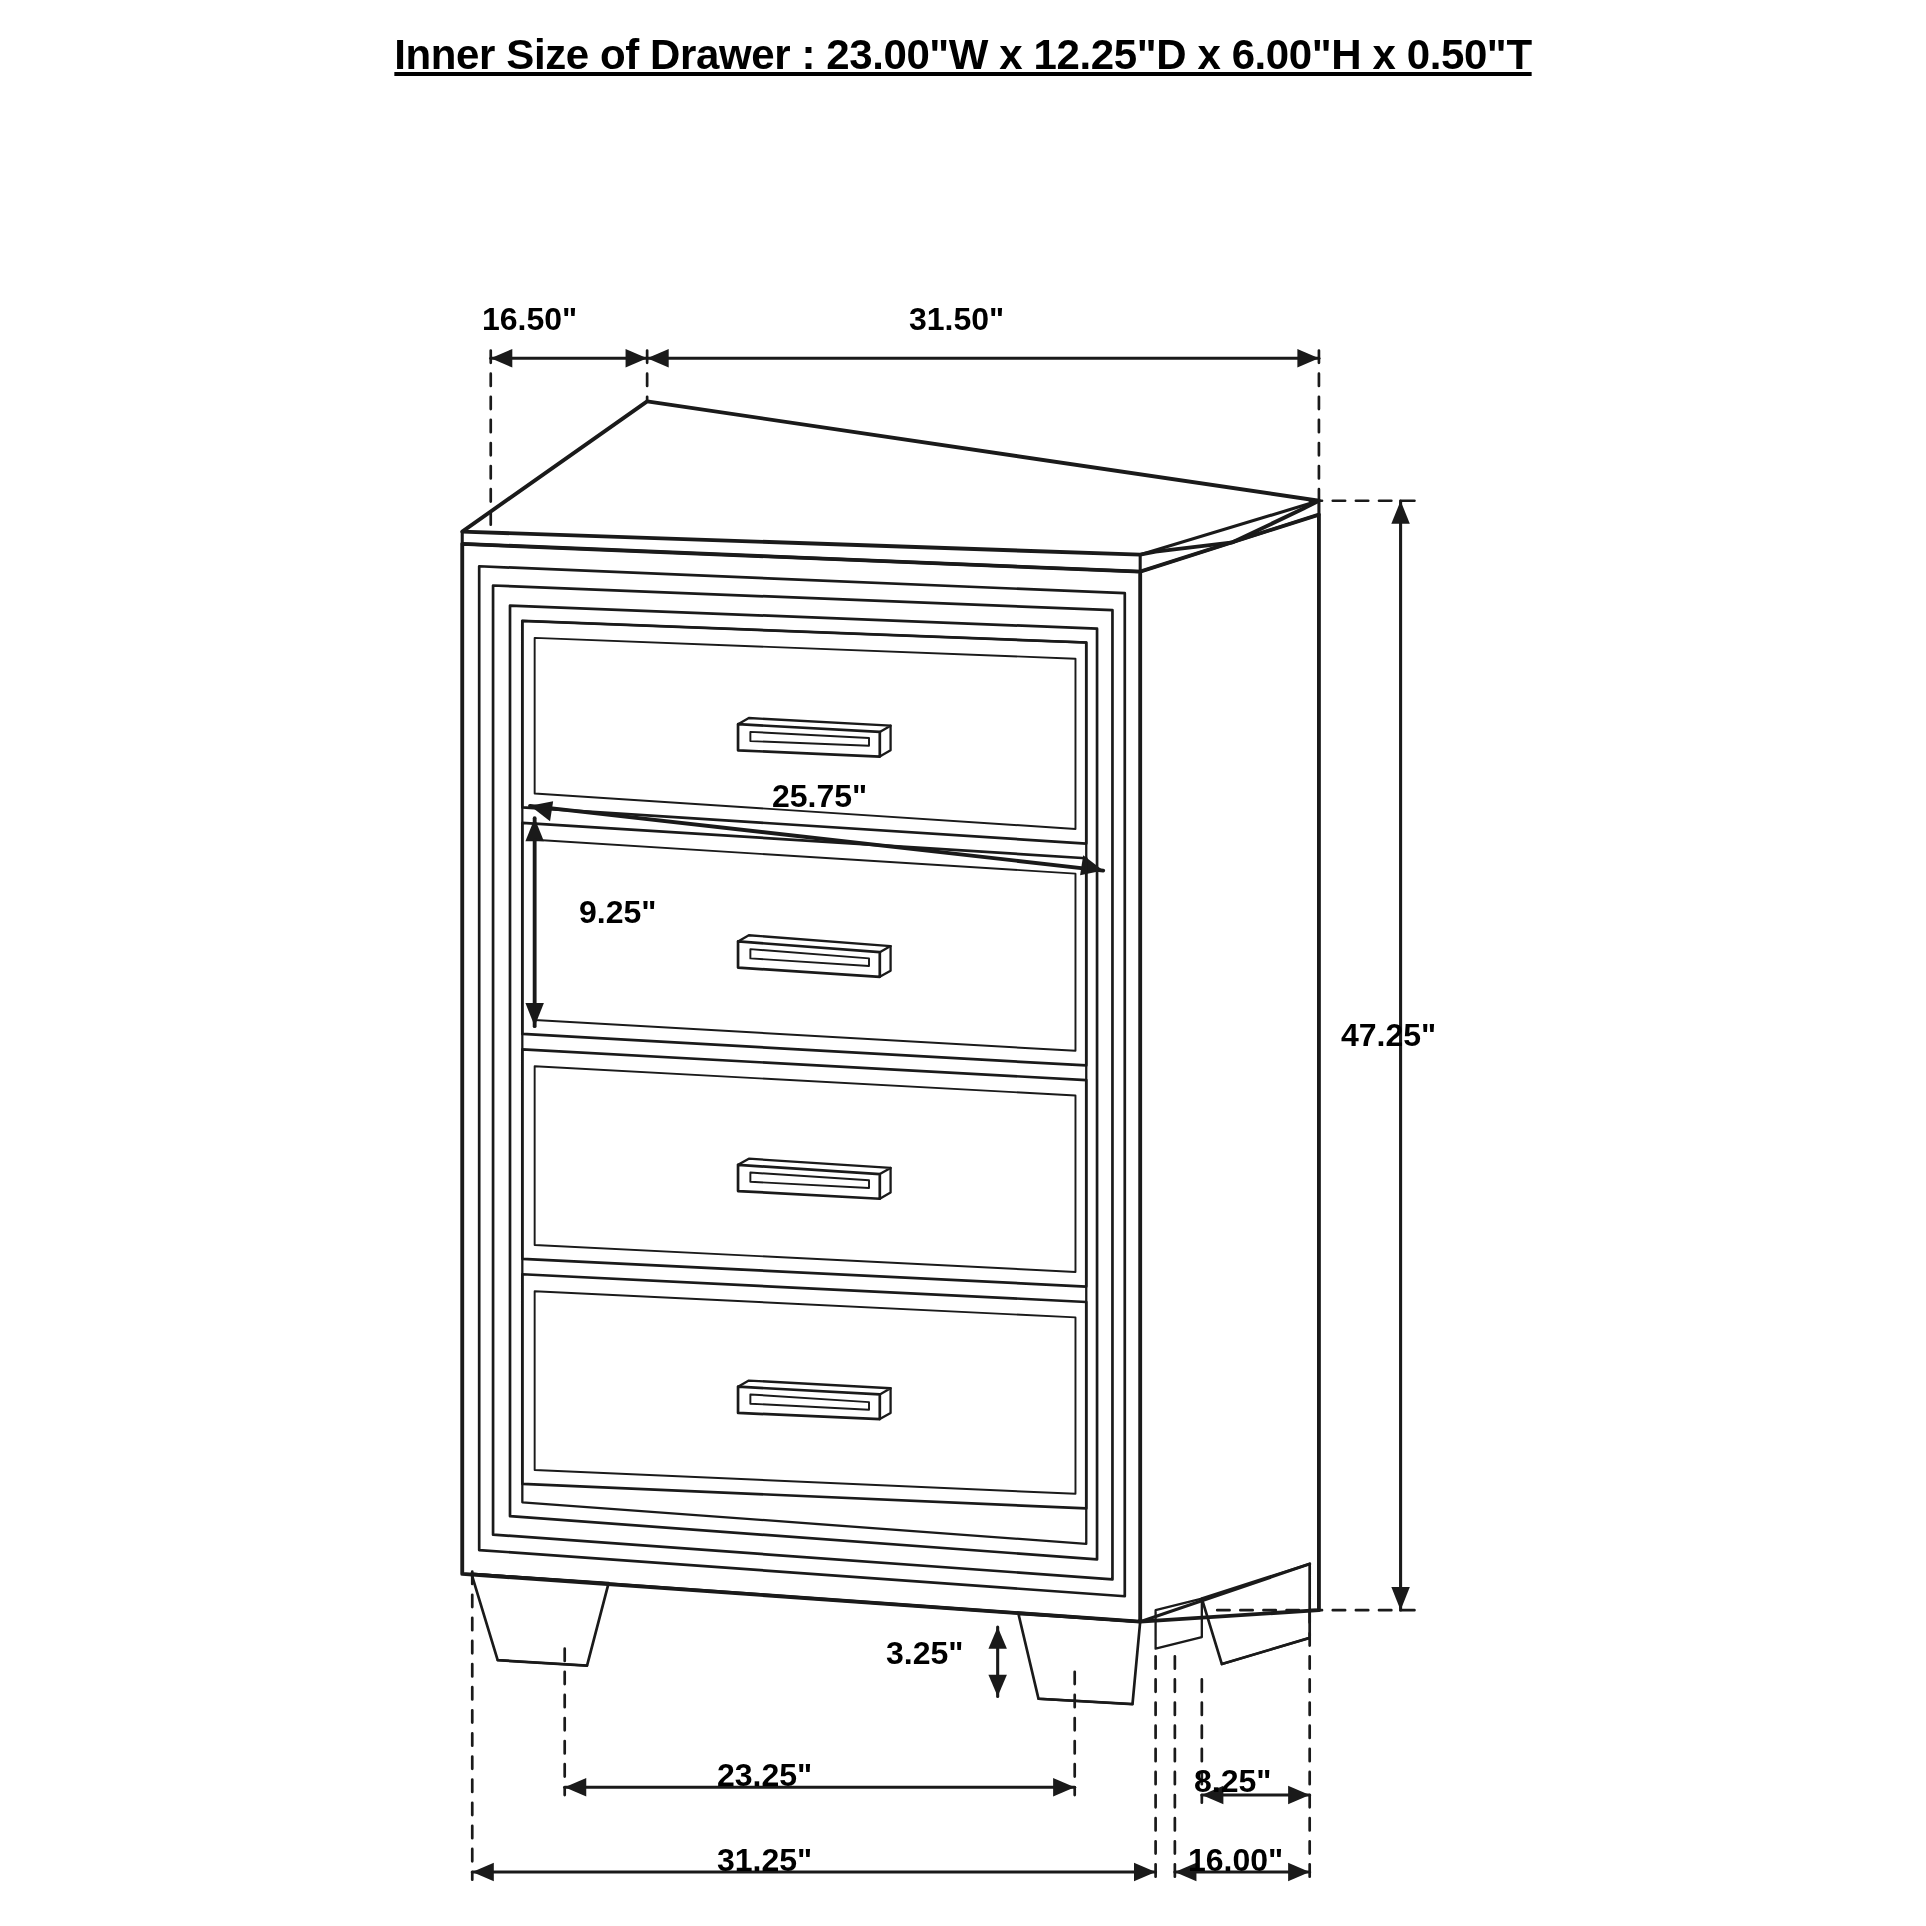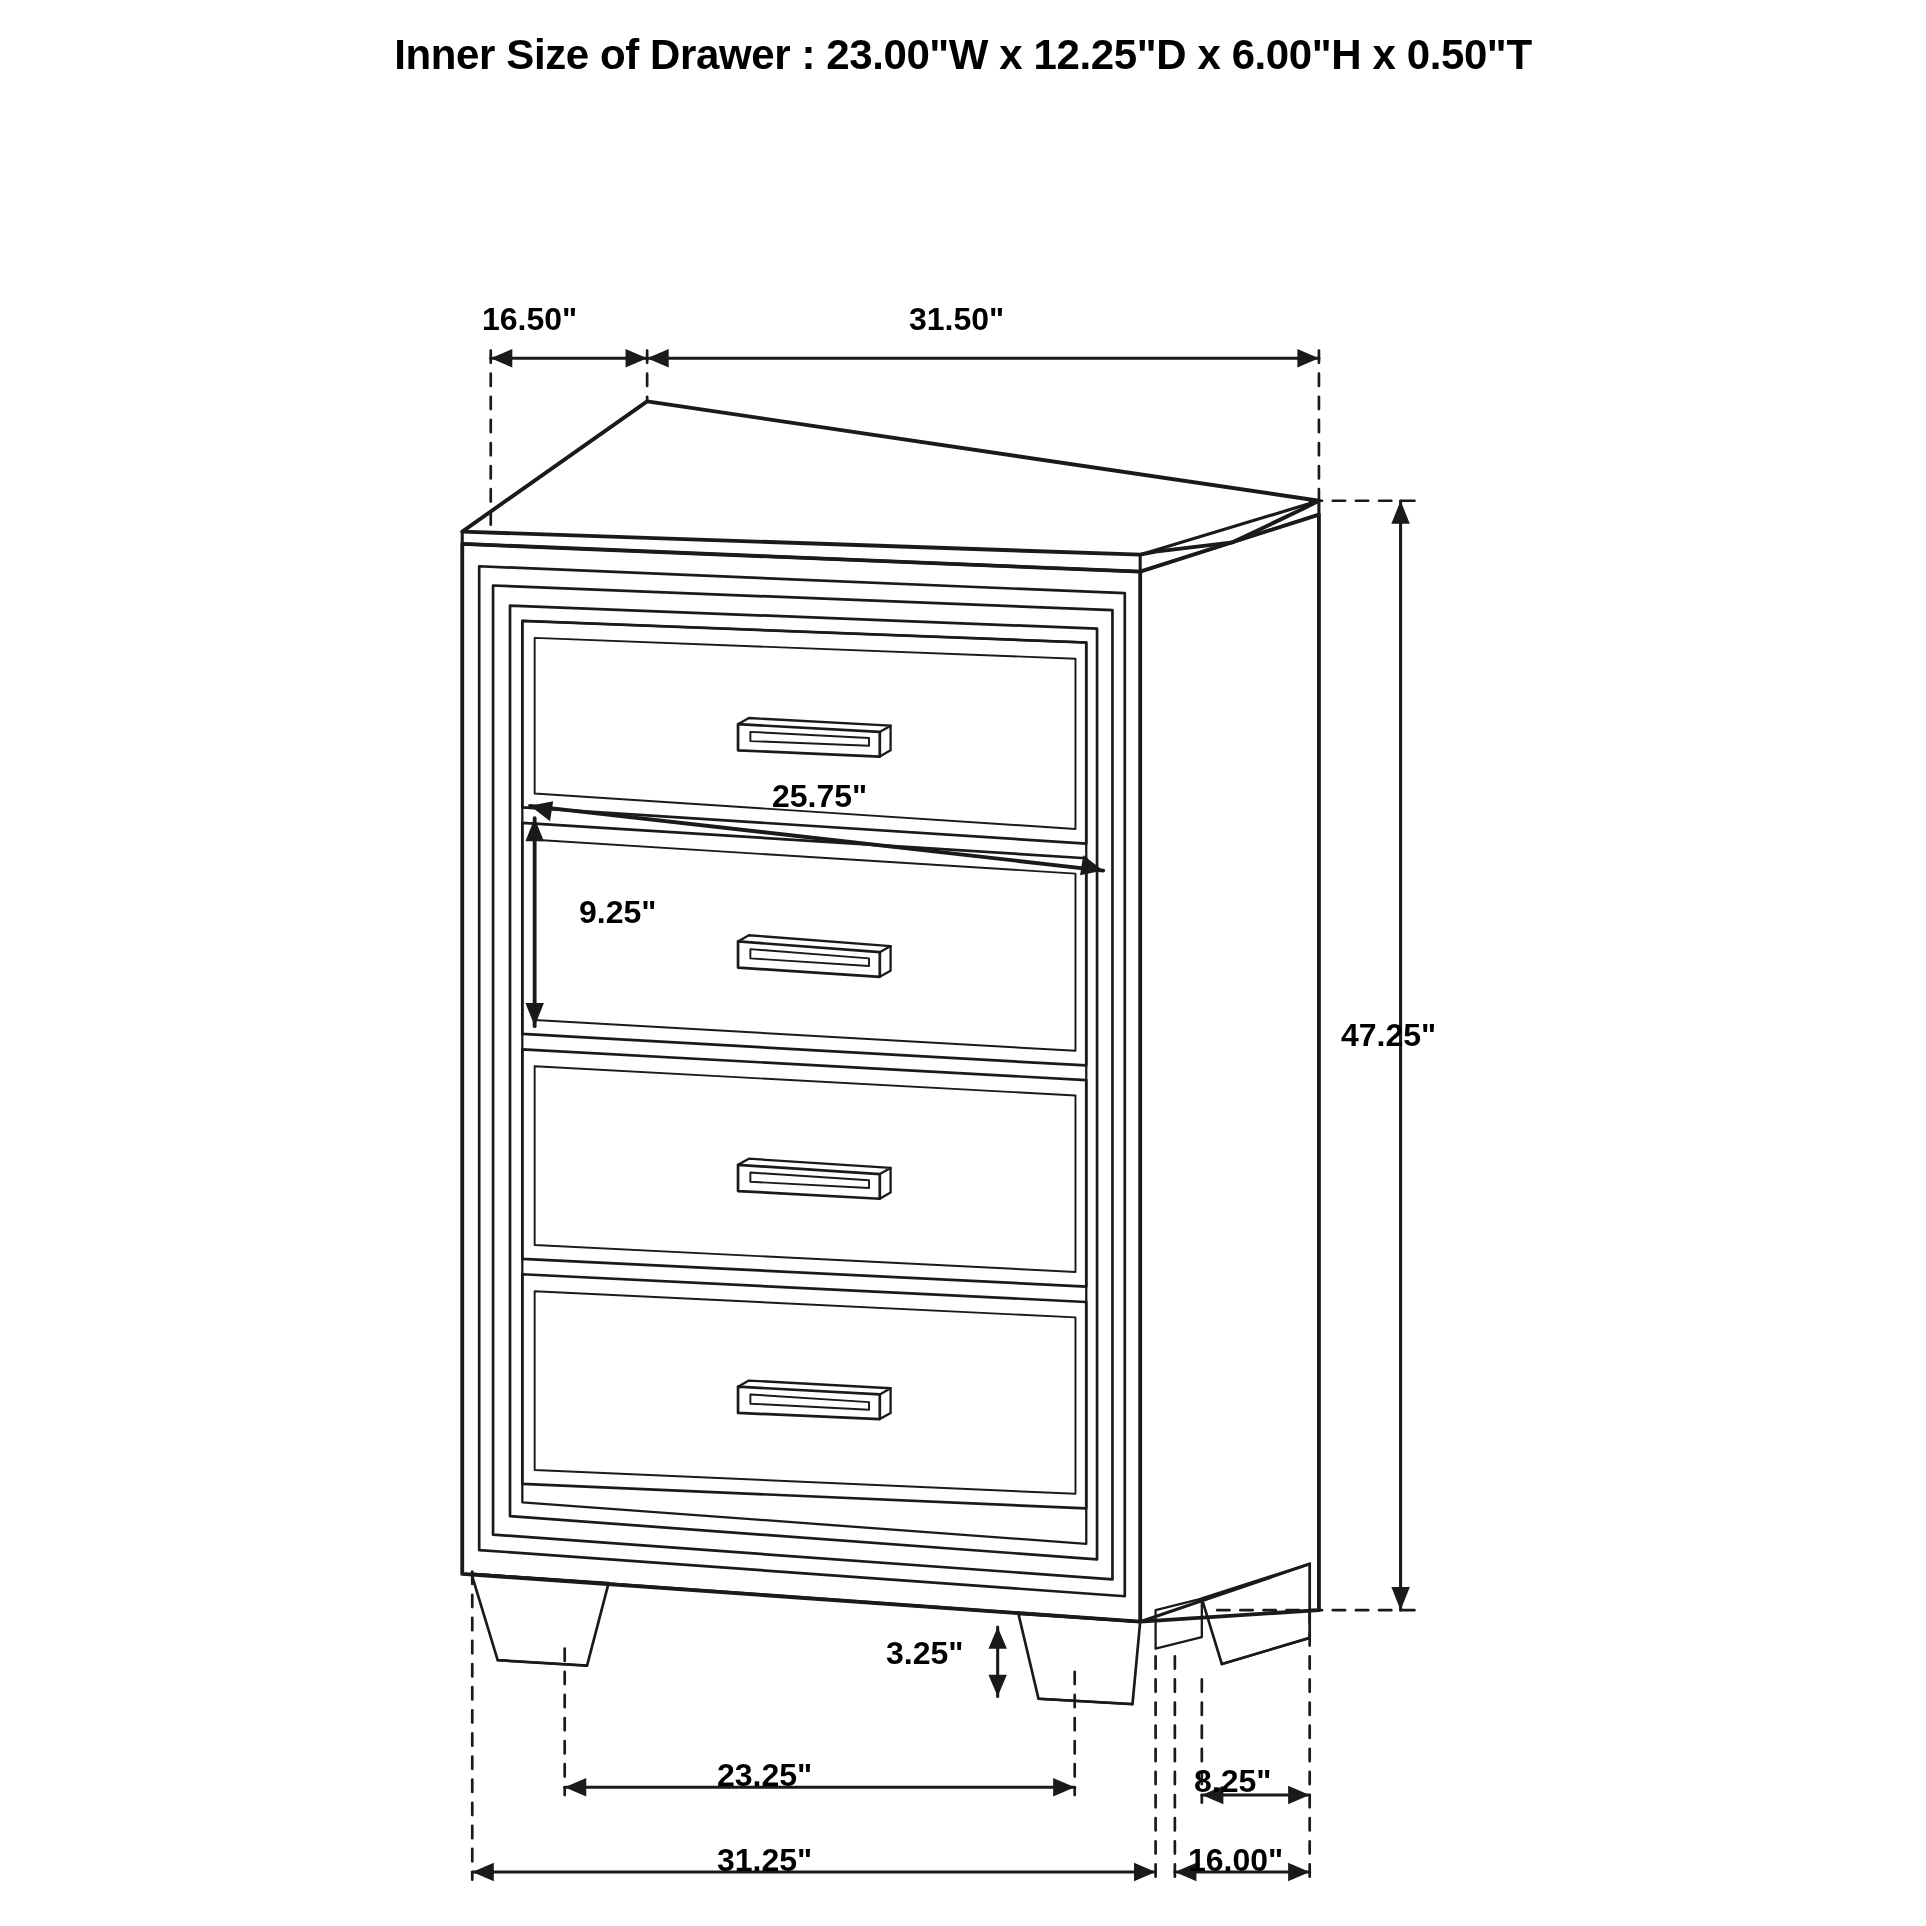--- a/index.html
+++ b/index.html
@@ -22,20 +22,21 @@
   }
   #title {
     position: absolute;
     left: 0;
     top: 31px;
     width: 1926px;
     text-align: center;
     font-size: 42px;
     font-weight: bold;
     letter-spacing: -0.4px;
+    text-decoration: underline;
   }
   svg.drawing {
     position: absolute;
     left: 0;
     top: 0;
     width: 1926px;
     height: 1926px;
   }
   .dim-label {
     position: absolute;

